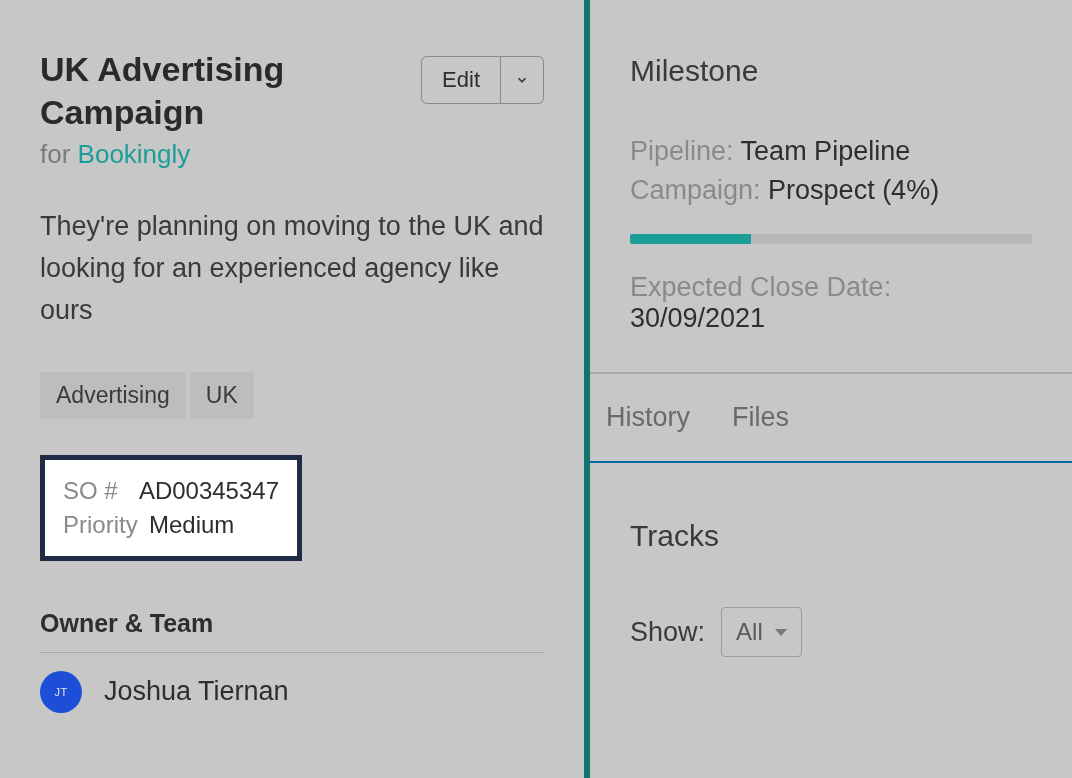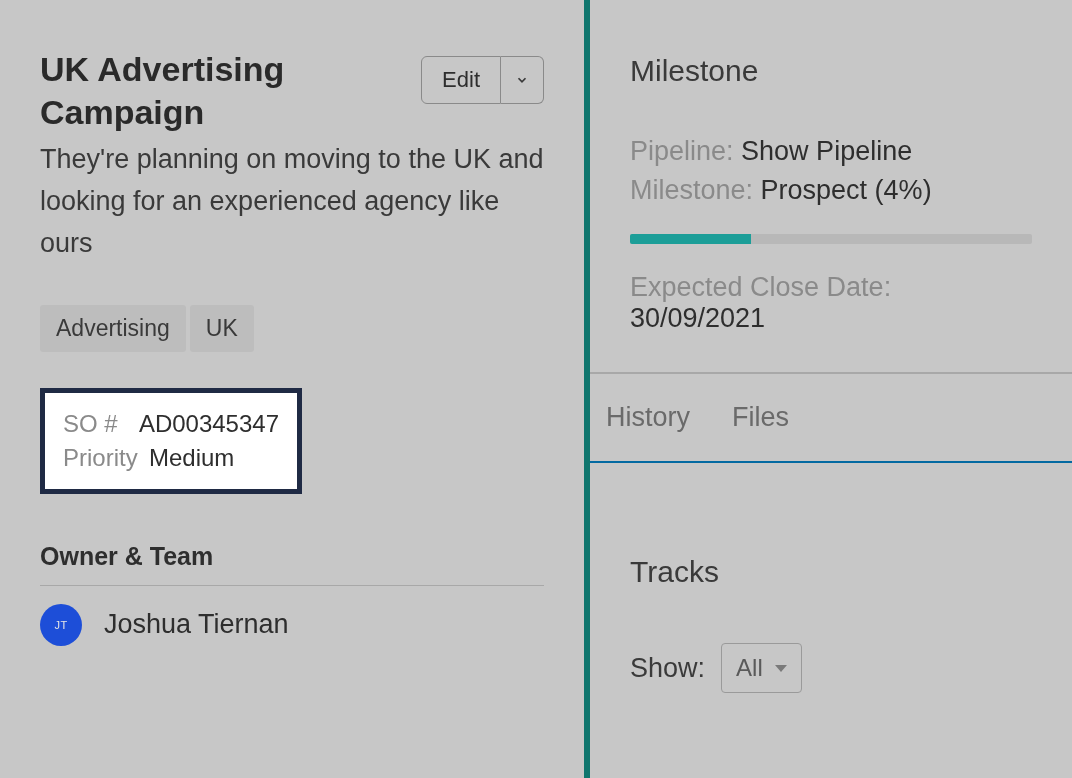--- a/index.html
+++ b/index.html
@@ -189,21 +189,20 @@
     color: #6a6a6a;
     cursor: pointer;
   }
   .tracks-section {
     padding: 56px 40px;
   }
   .tracks-title {
     font-size: 30px;
     color: #3a3a3a;
     margin-bottom: 54px;
-    margin-top: 36px;
   }
   .show-row {
     display: flex;
     align-items: center;
     gap: 16px;
     font-size: 27px;
     color: #3a3a3a;
     text-align: right;
   }
   .show-select {
@@ -235,20 +234,23 @@
       <div class="title">UK Advertising Campaign</div>
       <div class="edit-group">
         <button class="edit-btn">Edit</button>
         <button class="edit-dropdown">
           <svg class="chevron-down" viewBox="0 0 24 24" fill="none" stroke="#3a3a3a" stroke-width="3">
               <polyline points="6 9 12 15 18 9"></polyline>
             </svg>
         </button>
       </div>
     </div>
+    <div class="for-line">
+      <span>for </span><a class="company">Bookingly</a>
+    </div>
     <div class="description">They're planning on moving to the UK and looking for an experienced agency like ours</div>
     <div class="tags">
       <span class="tag">Advertising</span>
       <span class="tag">UK</span>
     </div>
     <div class="highlight-box">
       <div class="hl-row">
         <span class="hl-label">SO #</span>
         <span class="hl-value">AD00345347</span>
       </div>
@@ -261,24 +263,24 @@
     <div class="owner-row">
       <div class="avatar">JT</div>
       <div class="owner-name">Joshua Tiernan</div>
     </div>
   </div>
 
   <div class="right-panel">
     <div class="milestone-section">
       <div class="milestone-title">Milestone</div>
       <div class="kv-line">
-        <span class="kv-label">Pipeline: </span><span class="kv-value">Show Pipeline</span>
+        <span class="kv-label">Pipeline: </span><span class="kv-value">Team Pipeline</span>
       </div>
       <div class="kv-line">
-        <span class="kv-label">Milestone: </span><span class="kv-value">Prospect (4%)</span>
+        <span class="kv-label">Campaign: </span><span class="kv-value">Prospect (4%)</span>
       </div>
       <div class="progress">
         <div class="progress-fill"></div>
       </div>
       <div class="close-date-line">
         <span class="kv-label">Expected Close Date: </span><span class="kv-value">30/09/2021</span>
       </div>
     </div>
 
     <div class="tabs-section">

